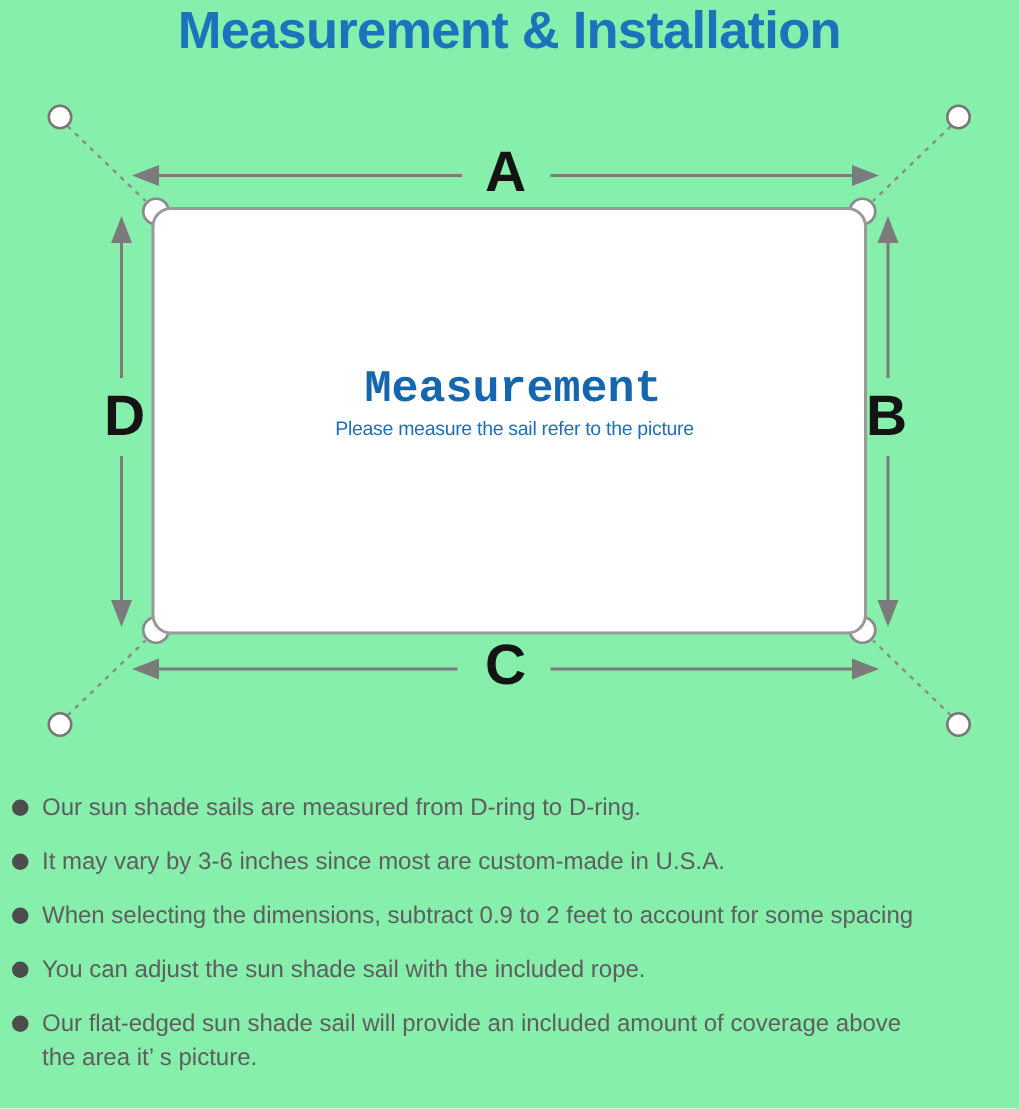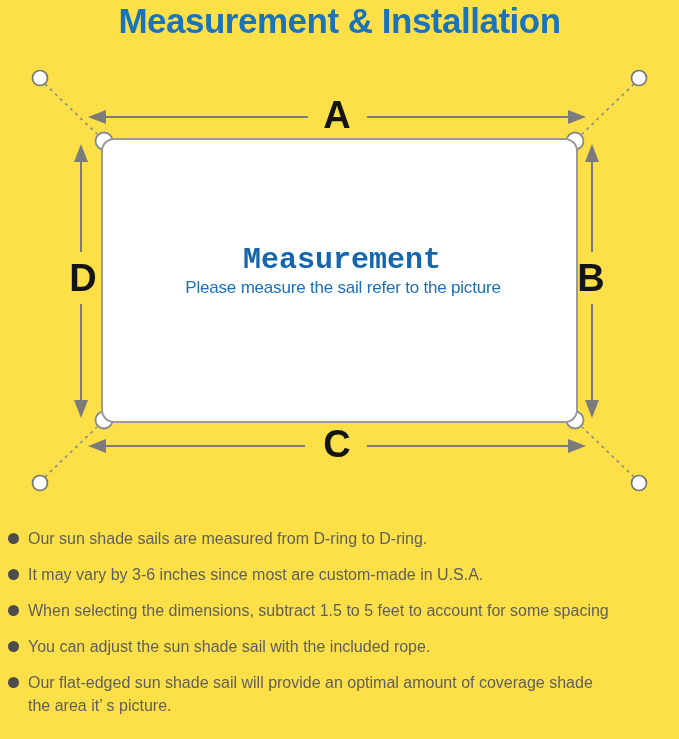--- a/index.html
+++ b/index.html
@@ -1,26 +1,26 @@
 <!DOCTYPE html>
 <html><head>
 <meta charset="utf-8">
 <style>
   html,body{margin:0;padding:0;background:#ffffff;}
-  .canvas{position:relative;width:679px;height:739px;background:#fde047;overflow:hidden;
+  .canvas{position:relative;width:679px;height:739px;background:#86efac;overflow:hidden;
           font-family:"Liberation Sans",sans-serif;}
   .title{position:absolute;top:1px;left:0;width:100%;margin:0;text-align:center;
          font-size:35px;font-weight:bold;color:#1b74bb;letter-spacing:-0.5px;}
   .gfx{position:absolute;top:0;left:0;}
   .diagram-label{position:absolute;font-weight:bold;color:#141414;font-size:38px;line-height:1;
                  transform:translateX(-50%);white-space:nowrap;}
   .m-heading{position:absolute;top:243px;left:342px;transform:translateX(-50%);
              font-size:30px;font-weight:bold;color:#1467ae;white-space:nowrap;font-family:Liberation Mono, monospace;}
   .m-sub{position:absolute;top:278px;left:343px;transform:translateX(-50%);
-         font-size:17px;color:#1d6fb8;letter-spacing:-0.2px;white-space:nowrap;}
+         font-size:13px;color:#1d6fb8;letter-spacing:-0.2px;white-space:nowrap;}
   .notes{position:absolute;top:527px;left:0;width:679px;display:flex;flex-direction:column;gap:13px;}
   .note{display:flex;align-items:flex-start;}
   .dot{flex:0 0 auto;width:11px;height:11px;border-radius:50%;background:#4d4d4d;margin:6px 9px 0 8px;}
   .note-text{font-size:16px;line-height:23px;color:#5e5e5e;}
   .note-line{white-space:nowrap;}
 </style>
 </head>
 <body>
 
 <div class="canvas">
@@ -93,31 +93,31 @@
     </div>
     <div class="note">
       <span class="dot"></span>
       <div class="note-text">
         <div class="note-line">It may vary by 3-6 inches since most are custom-made in U.S.A.</div>
       </div>
     </div>
     <div class="note">
       <span class="dot"></span>
       <div class="note-text">
-        <div class="note-line">When selecting the dimensions, subtract 1.5 to 5 feet to account for some spacing</div>
+        <div class="note-line">When selecting the dimensions, subtract 0.9 to 2 feet to account for some spacing</div>
       </div>
     </div>
     <div class="note">
       <span class="dot"></span>
       <div class="note-text">
         <div class="note-line">You can adjust the sun shade sail with the included rope.</div>
       </div>
     </div>
     <div class="note">
       <span class="dot"></span>
       <div class="note-text">
-        <div class="note-line">Our flat-edged sun shade sail will provide an optimal amount of coverage shade</div>
+        <div class="note-line">Our flat-edged sun shade sail will provide an included amount of coverage above</div>
         <div class="note-line">the area it’ s picture.</div>
       </div>
     </div>
   </div>
 
 </div>
 
 </body></html>

